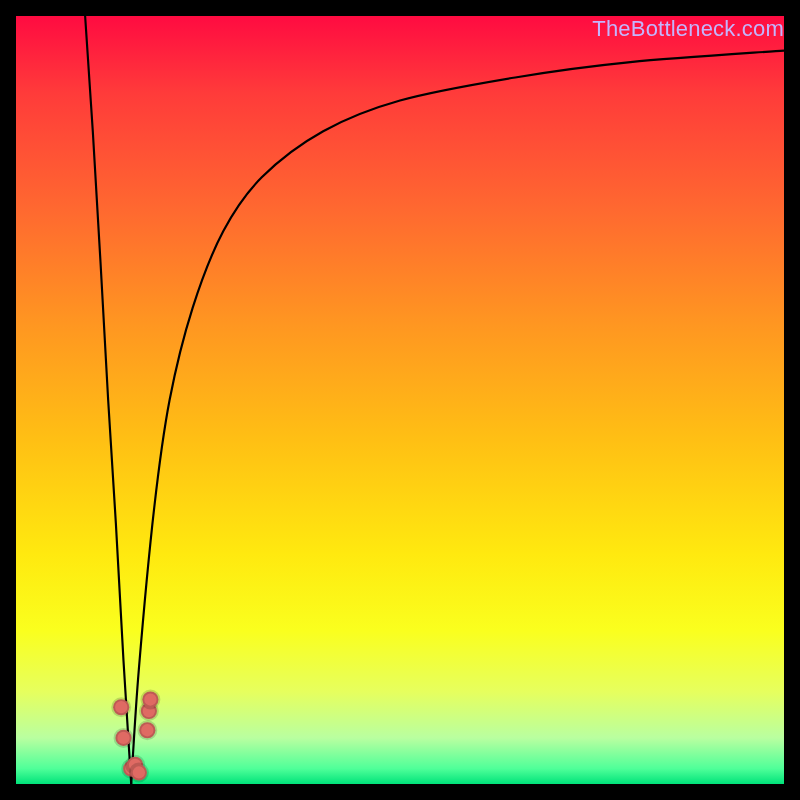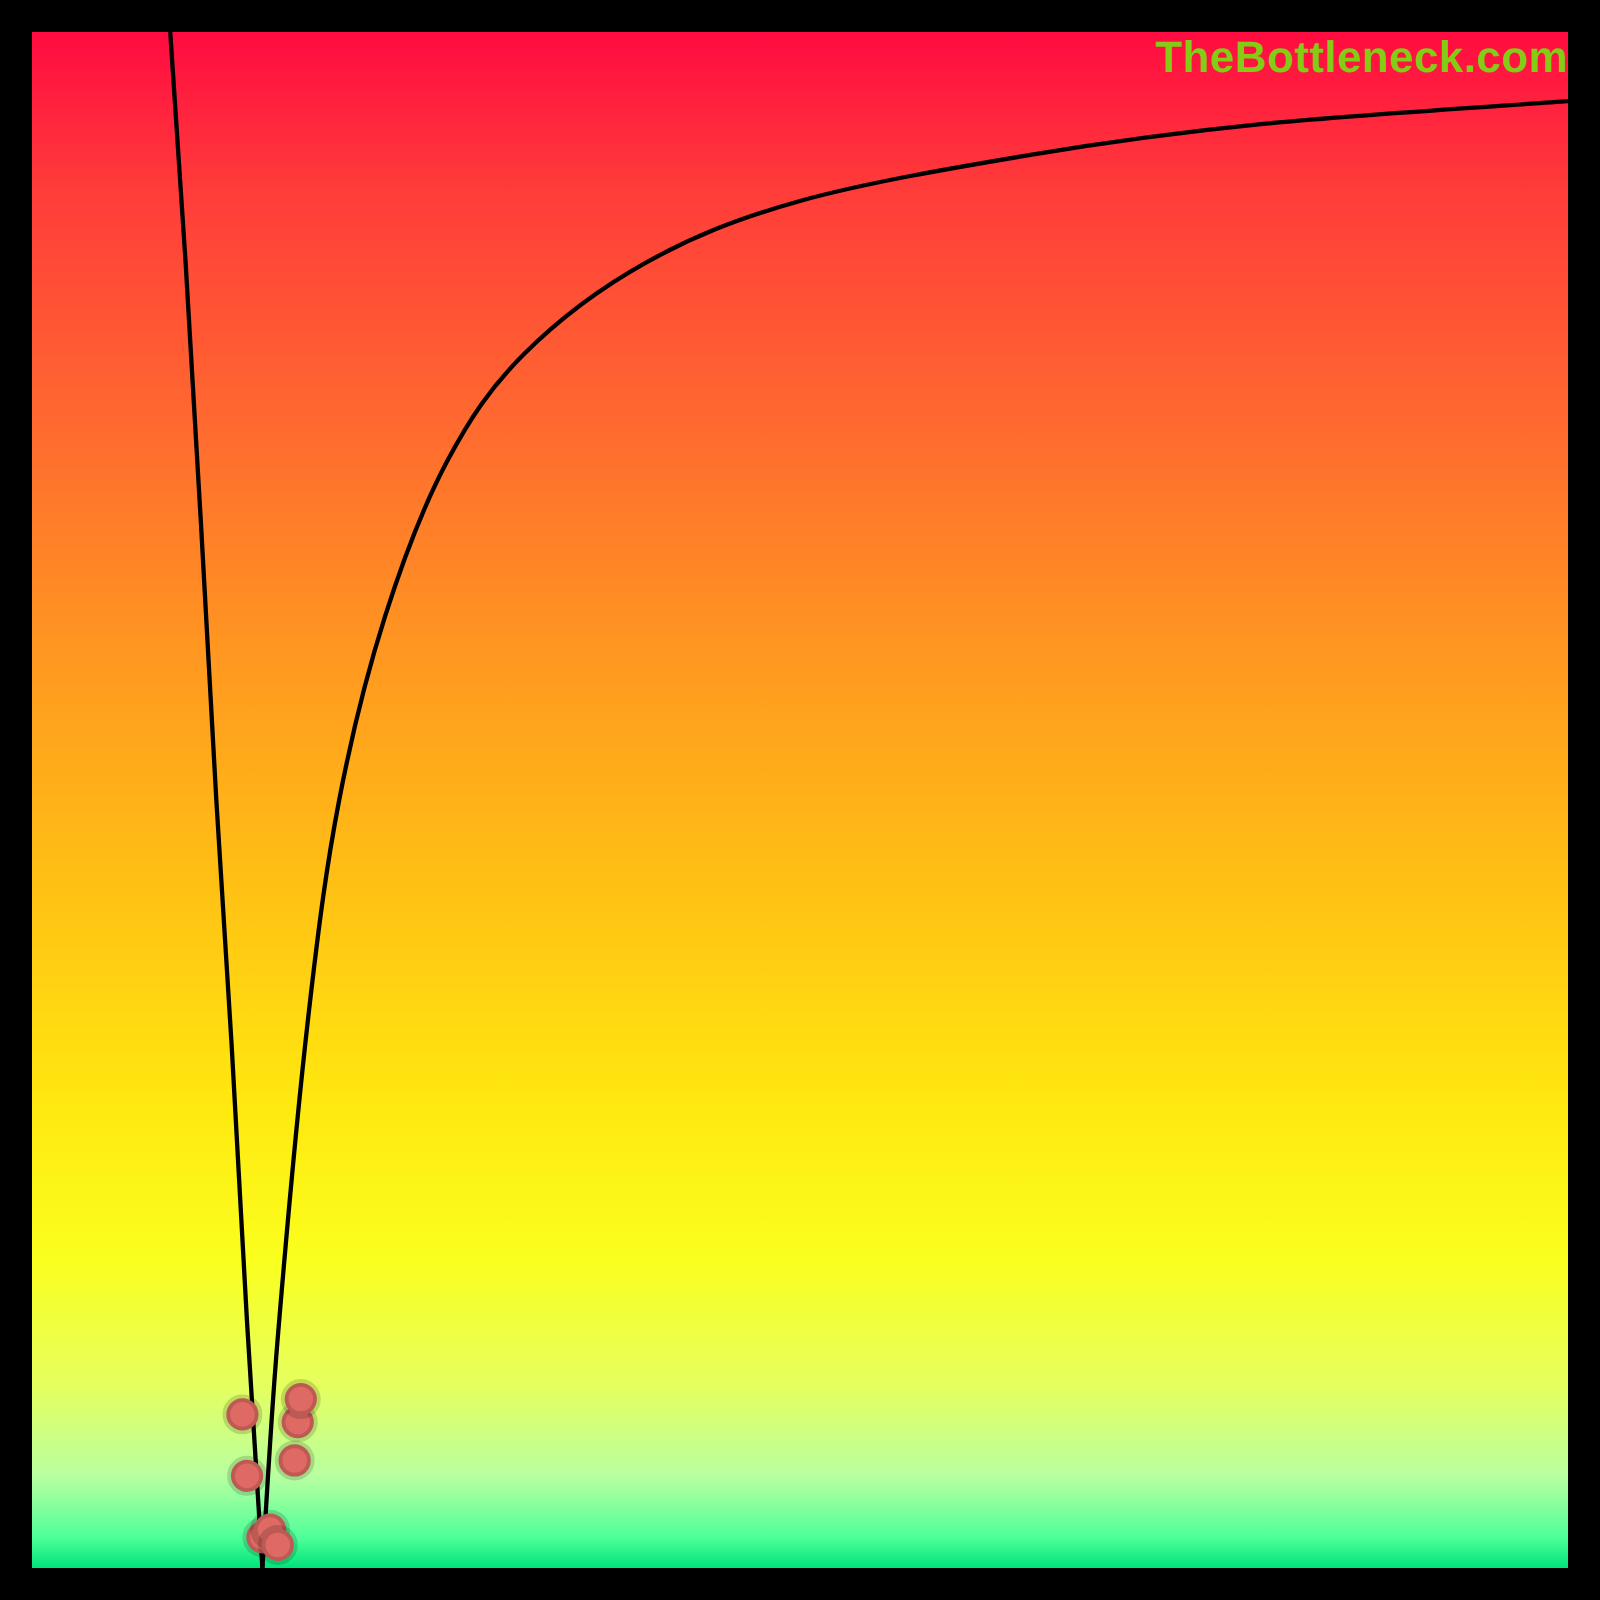--- a/index.html
+++ b/index.html
@@ -35,24 +35,24 @@
       #faff1e 80%,
       #e6ff5e 88%,
       #b9ffa0 94%,
       #4fff99 98%,
       #00e37a 100%);
   }
   .watermark {
     position: absolute;
     top: 16px;
     right: 16px;
-    color: #84cc16;
+    color: #c4b5fd;
     font-size: 22px;
     letter-spacing: 0.2px;
-    font-weight: 700;
+    font-weight: 400;
   }
   svg.curve {
     position: absolute;
     top: 0;
     left: 0;
     width: 768px;
     height: 768px;
   }
   .dot {
     fill: #df6a63;

